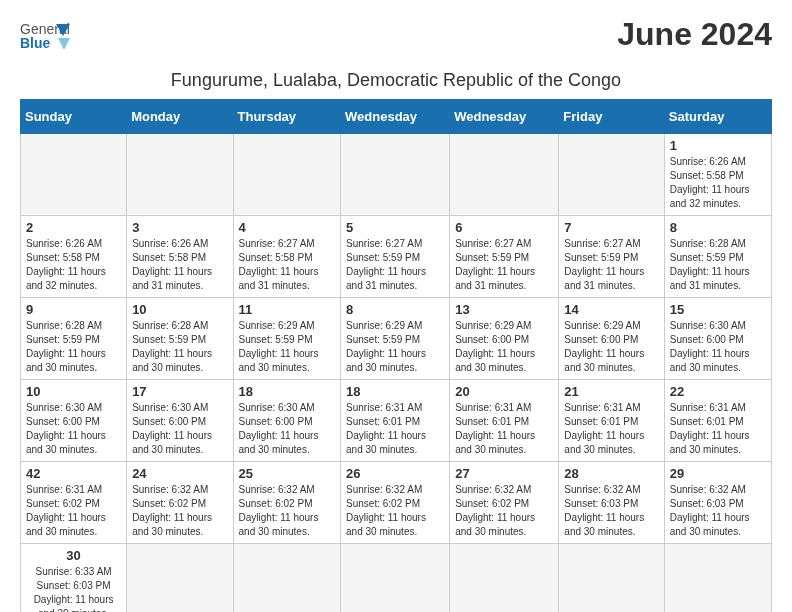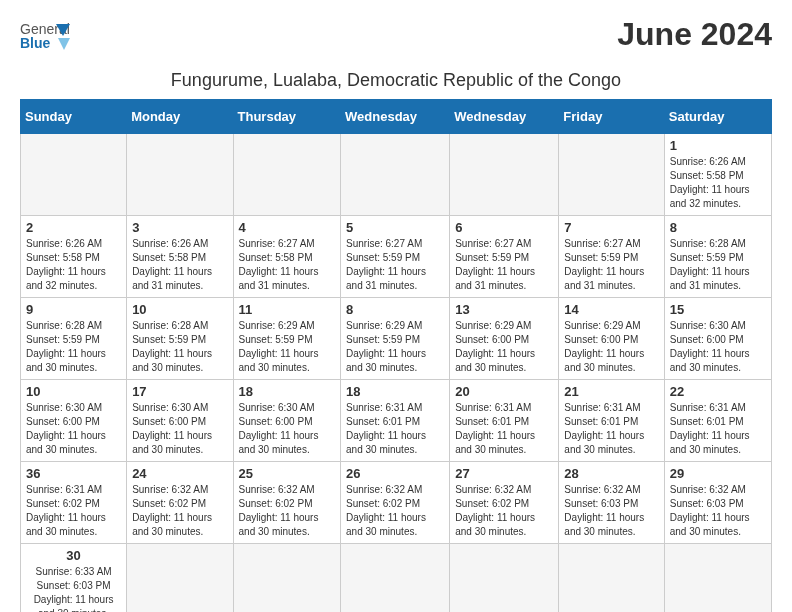--- a/index.html
+++ b/index.html
@@ -255,21 +255,21 @@
         </td>
         <td>
           <span class="day-number">22</span>
           <div class="day-info" style="white-space: pre-line;">Sunrise: 6:31 AM
 Sunset: 6:01 PM
 Daylight: 11 hours and 30 minutes.</div>
         </td>
       </tr>
       <tr>
         <td>
-          <span class="day-number">36</span>
+          <span class="day-number">42</span>
           <div class="day-info" style="white-space: pre-line;">Sunrise: 6:31 AM
 Sunset: 6:02 PM
 Daylight: 11 hours and 30 minutes.</div>
         </td>
         <td>
           <span class="day-number">24</span>
           <div class="day-info" style="white-space: pre-line;">Sunrise: 6:32 AM
 Sunset: 6:02 PM
 Daylight: 11 hours and 30 minutes.</div>
         </td>

